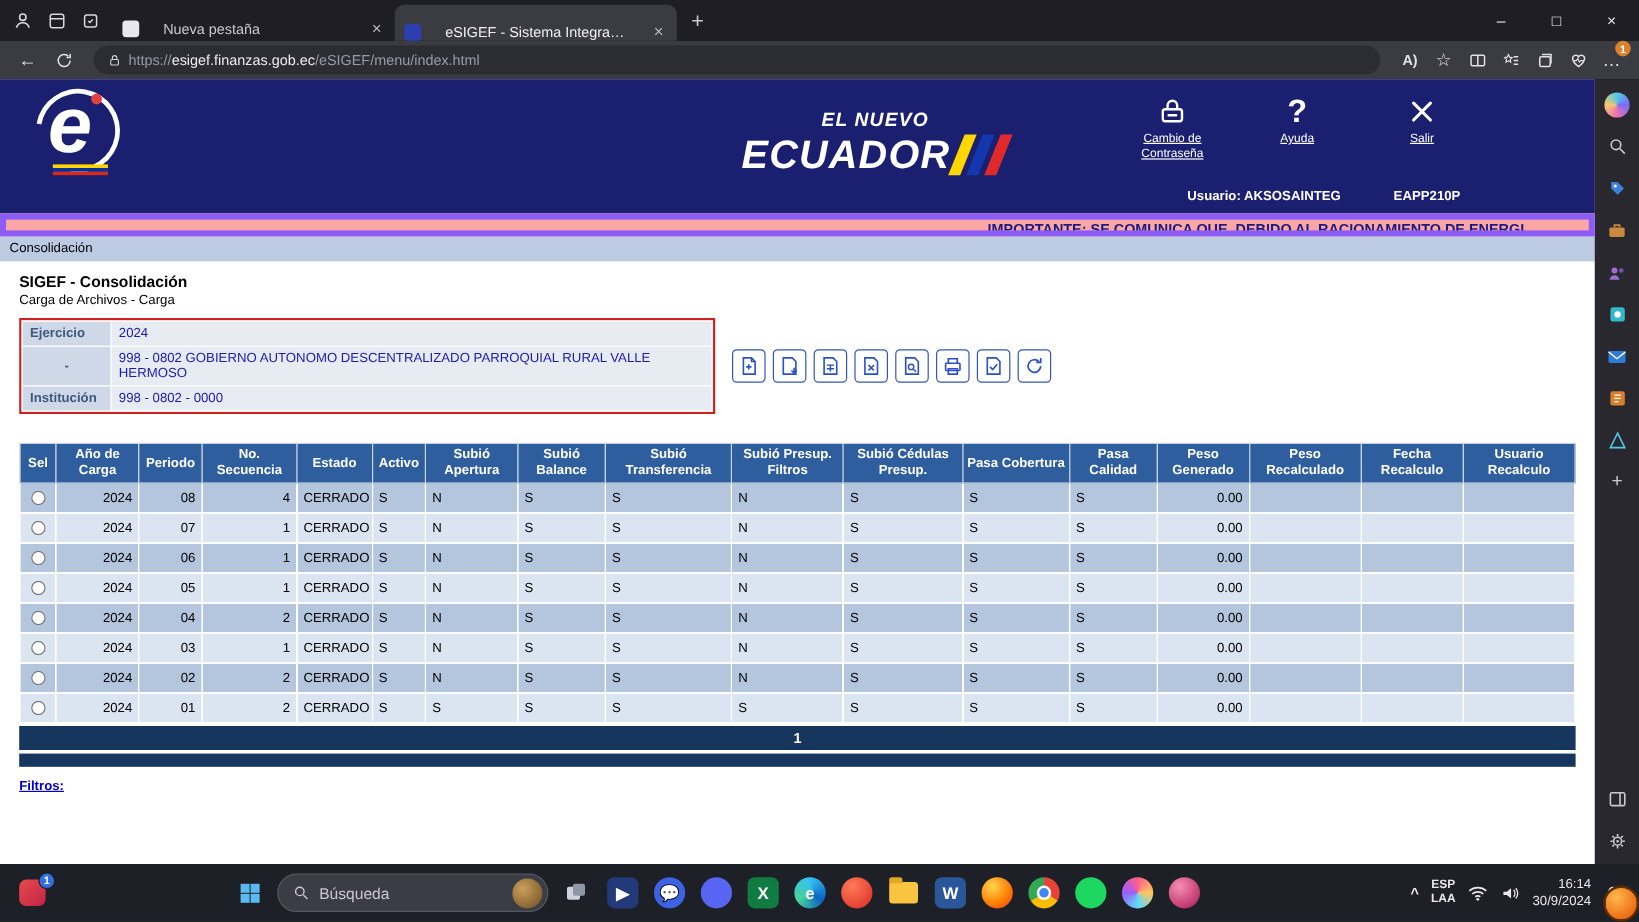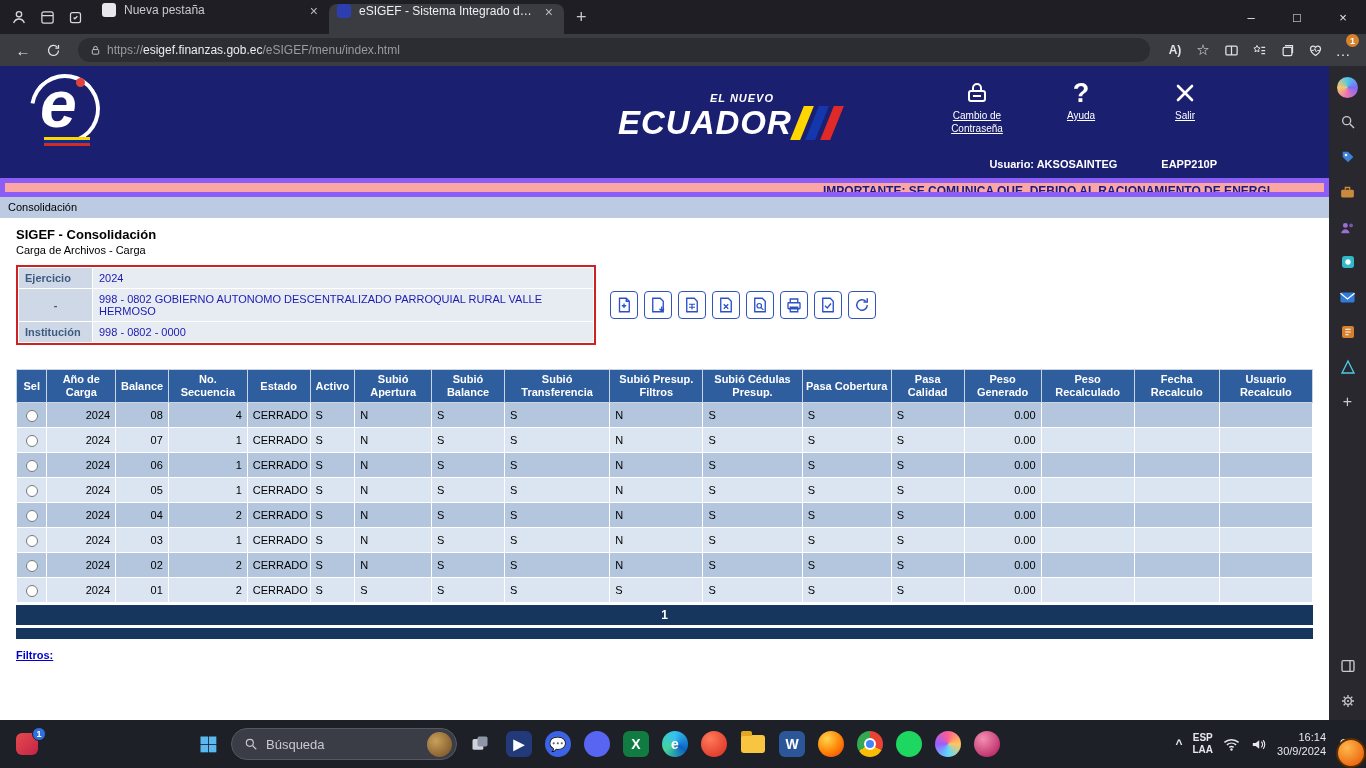--- a/index.html
+++ b/index.html
@@ -3,21 +3,21 @@
 <meta charset="utf-8">
 <style>
   *{box-sizing:border-box;margin:0;padding:0}
   html,body{width:1366px;height:768px;overflow:hidden;background:#000;font-family:"Liberation Sans",sans-serif}
   .window{display:flex;flex-direction:column;width:1366px;height:768px}
 
   
   .titlebar{height:34px;background:#1e1e24;display:flex;align-items:center;color:#cfcfd4;flex:0 0 auto}
   .tb-left{display:flex;align-items:center;gap:10px;padding:0 10px}
   .tb-ic{width:18px;height:18px;display:flex;align-items:center;justify-content:center;color:#d8d8dc}
-  .tab{display:flex;align-items:flex-start;gap:8px;width:235px;height:28px;padding:0 8px;border-radius:8px 8px 0 0;font-size:12px;color:#c8c8cd;position:relative}
+  .tab{display:flex;align-items:flex-end;gap:20px;width:235px;height:28px;padding:0 8px;border-radius:8px 8px 0 0;font-size:12px;color:#c8c8cd;position:relative}
   .tab.active{background:#3b3b42;color:#f0f0f2;align-self:flex-end;height:30px}
   .tab .fav{width:14px;height:14px;border-radius:3px;flex:0 0 auto}
   .fav-new{background:#e8e8ec}
   .fav-esigef{background:#2b3fb0}
   .tab-title{white-space:nowrap;overflow:hidden;text-overflow:ellipsis;flex:1}
   .tab-close{font-size:14px;color:#b9b9bf;padding:0 3px;cursor:pointer}
   .newtab{font-size:18px;color:#c8c8cd;padding:0 12px}
   .win-controls{margin-left:auto;display:flex;height:34px}
   .win-controls span{width:46px;display:flex;align-items:center;justify-content:center;font-size:13px;color:#e8e8ec}
 
@@ -41,21 +41,21 @@
   .logo-e::before{content:"";position:absolute;left:-4px;top:-2px;width:62px;height:62px;border:4px solid #fff;border-left-color:transparent;border-radius:50%;transform:rotate(-35deg)}
   .logo-e::after{content:"";position:absolute;right:-2px;top:2px;width:9px;height:9px;background:#e34040;border-radius:50%}
   .logo-right{margin-left:12px}
   .logo-name{font-size:44px;font-weight:bold;font-style:italic;letter-spacing:2px;line-height:1}
   .logo-tag{font-size:11px;margin-top:3px;line-height:1.25}
   .logo-flag{position:absolute;left:10px;bottom:-14px;width:46px;height:9px;display:flex;flex-direction:column}
   .logo-flag i{flex:1}
   .f-y{background:#ffd500}.f-b{background:#0033a0}.f-r{background:#d52b1e}
 
   .brand{position:absolute;left:618px;top:26px;font-style:italic}
-  .brand-top{font-size:11px;font-weight:bold;text-align:right;width:156px;letter-spacing:1px}
+  .brand-top{font-size:16px;font-weight:bold;text-align:right;width:156px;letter-spacing:1px}
   .brand-row{display:flex;align-items:center}
   .brand-big{font-size:33px;font-weight:bold;letter-spacing:1px}
   .stripe{display:inline-block;width:10px;height:34px;transform:skewX(-22deg);margin-left:5px}
   .s-y{background:#ffd600}.s-b{background:#1437ad}.s-r{background:#e02a2a}
 
   .hdr-actions{position:absolute;right:104px;top:12px;display:flex;gap:24px}
   .hdr-action{width:80px;display:flex;flex-direction:column;align-items:center;color:#fff;cursor:pointer}
   .hdr-ic{height:30px;display:flex;align-items:center;justify-content:center}
   .qmark{font-size:27px;font-weight:bold}
   .hdr-label{font-size:10px;font-weight:normal;text-decoration:underline;margin-top:2px;line-height:1.25;text-align:center}
@@ -381,21 +381,21 @@
             <col style="width:72px">
               <col style="width:76px">
               <col style="width:92px">
               <col style="width:84px">
               <col style="width:92px">
           </colgroup>
           <thead>
             <tr>
               <th>Sel</th>
               <th>Año de Carga</th>
-              <th>Balance</th>
+              <th>Periodo</th>
               <th>No. Secuencia</th>
               <th>Estado</th>
               <th>Activo</th>
               <th>Subió Apertura</th>
               <th>Subió Balance</th>
               <th>Subió Transferencia</th>
               <th>Subió Presup. Filtros</th>
               <th>Subió Cédulas Presup.</th>
               <th>Pasa Cobertura</th>
               <th>Pasa Calidad</th>

